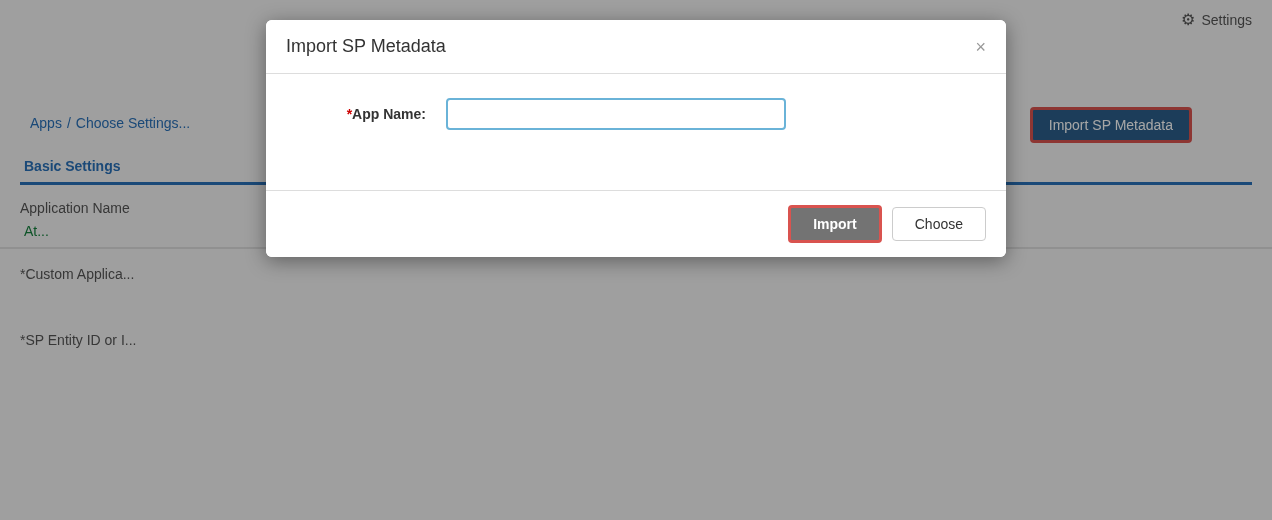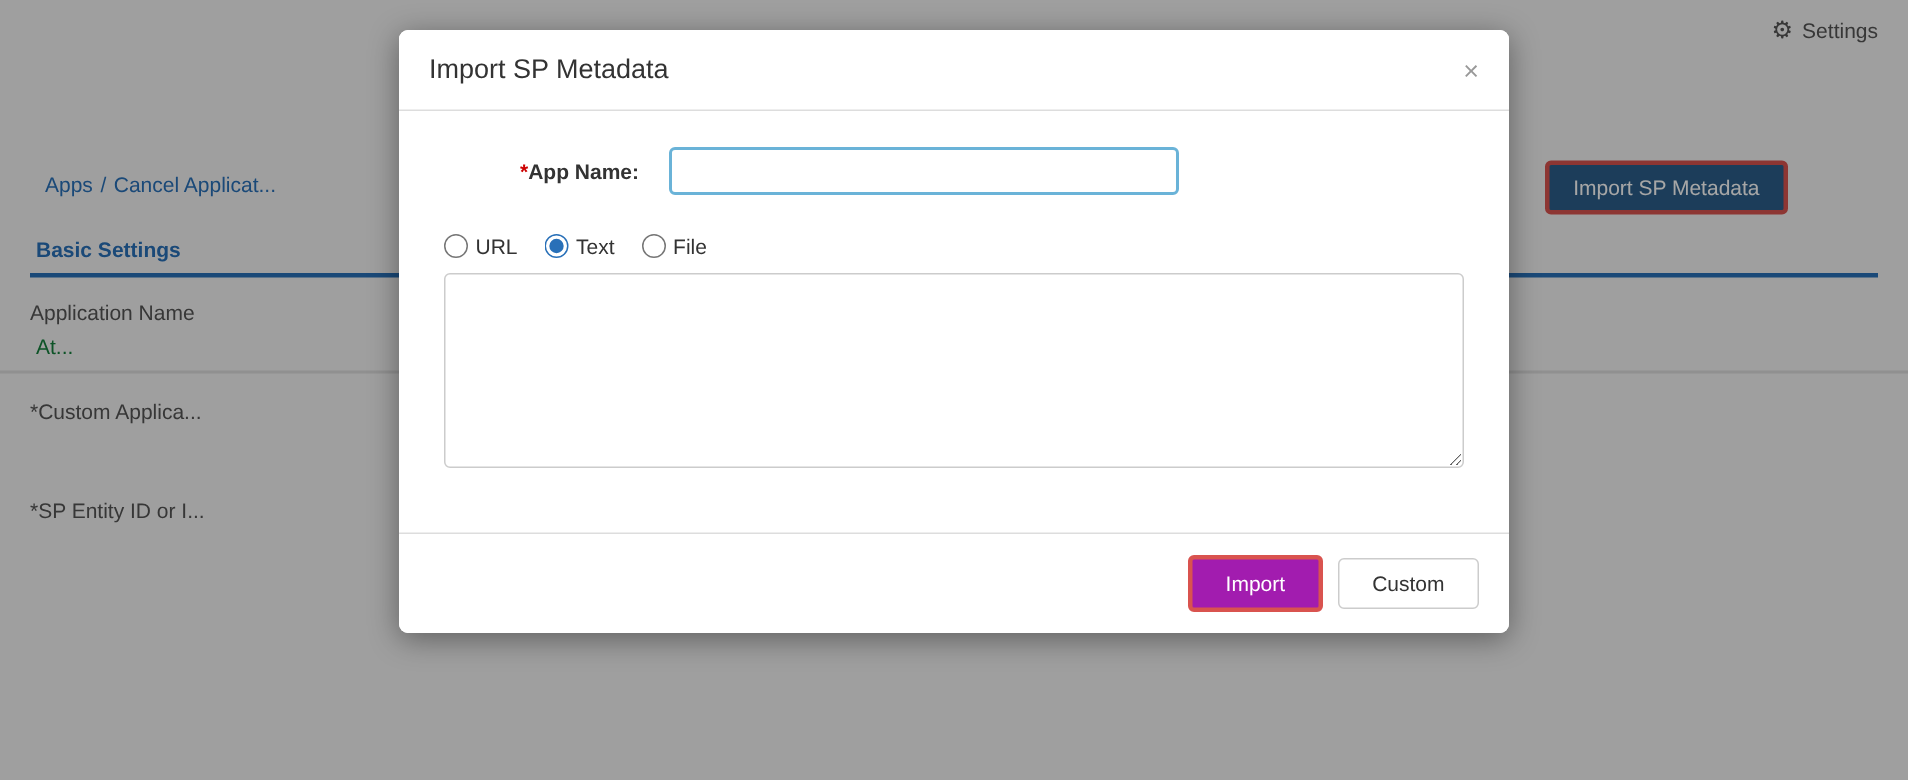--- a/index.html
+++ b/index.html
@@ -226,27 +226,27 @@
       border-top: 1px solid #ddd;
       display: flex;
       align-items: center;
       justify-content: flex-end;
       gap: 10px;
       background: #fff;
     }
 
     .btn-import {
       padding: 8px 22px;
-      background: #a21caf;
+      background: #737373;
       color: #fff;
       border: 3px solid #d9534f;
       border-radius: 4px;
       font-size: 14px;
       cursor: pointer;
-      font-weight: normal;
+      font-weight: bold;
     }
 
     .btn-cancel {
       padding: 8px 22px;
       background: #fff;
       color: #333;
       border: 1px solid #ccc;
       border-radius: 4px;
       font-size: 14px;
       cursor: pointer;
@@ -263,21 +263,21 @@
 <div class="page-bg"></div>
 
 <div class="top-bar">
   <span class="gear-unicode">⚙</span>
   <span>Settings</span>
 </div>
 
 <div class="breadcrumb-area">
   <span style="color:#2970b8;cursor:pointer;">Apps</span>
   <span>/</span>
-  <span style="color:#2970b8;cursor:pointer;">Cancel Applicat...</span>
+  <span style="color:#2970b8;cursor:pointer;">Choose Settings...</span>
 </div>
 
 <button class="bg-import-btn">Import SP Metadata</button>
 
 <div class="tabs-area">
   <div class="tab-item active">Basic Settings</div>
   <div class="tab-item">At...</div>
 </div>
 
 <div class="bg-form">
@@ -299,39 +299,20 @@
     <div class="form-row">
       <label class="form-label">
         <span class="required-star">*</span>App Name:
       </label>
       <div class="form-control-wrap">
         <input type="text" class="app-name-input" value="" style="">
       </div>
     </div>
 
     <div class="form-row">
-      <div class="form-control-wrap">
-        <div class="radio-group">
-          <label class="radio-option">
-            <input type="radio" name="sp_metadata_type" value="url" style="">
-            <span>URL</span>
-          </label>
-          <label class="radio-option">
-            <input type="radio" name="sp_metadata_type" value="text" checked="" style="">
-            <span>Text</span>
-          </label>
-          <label class="radio-option">
-            <input type="radio" name="sp_metadata_type" value="file" style="">
-            <span>File</span>
-          </label>
-        </div>
-        <div style="margin-top:10px;">
-          <textarea class="textarea-field" style=""></textarea>
-        </div>
-      </div>
     </div>
   </div>
 
   <div class="modal-footer">
     <button class="btn-import">Import</button>
-    <button class="btn-cancel">Custom</button>
+    <button class="btn-cancel">Choose</button>
   </div>
 </div>
 
 </body></html>

